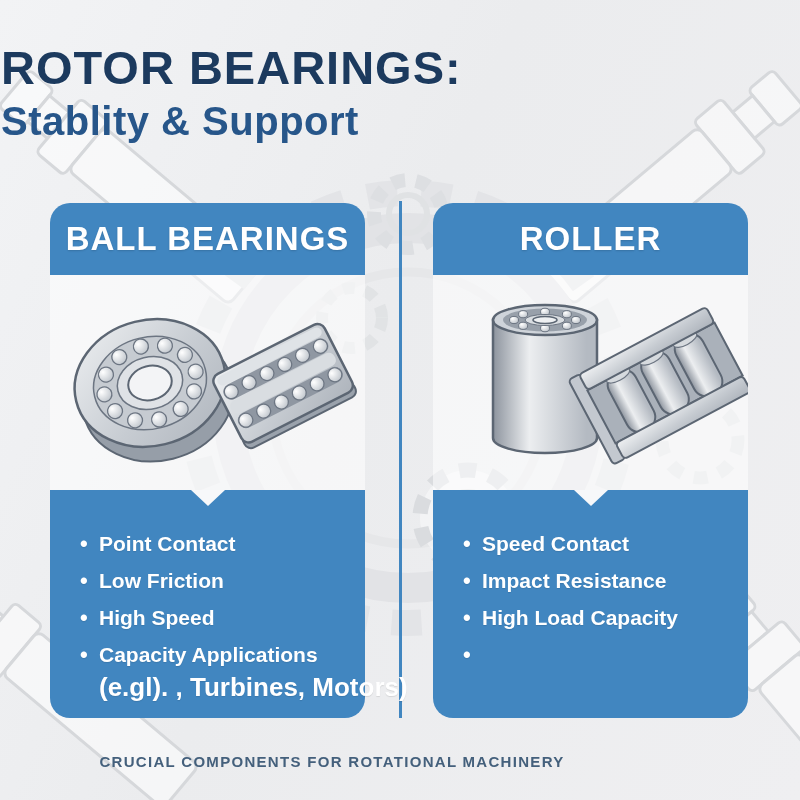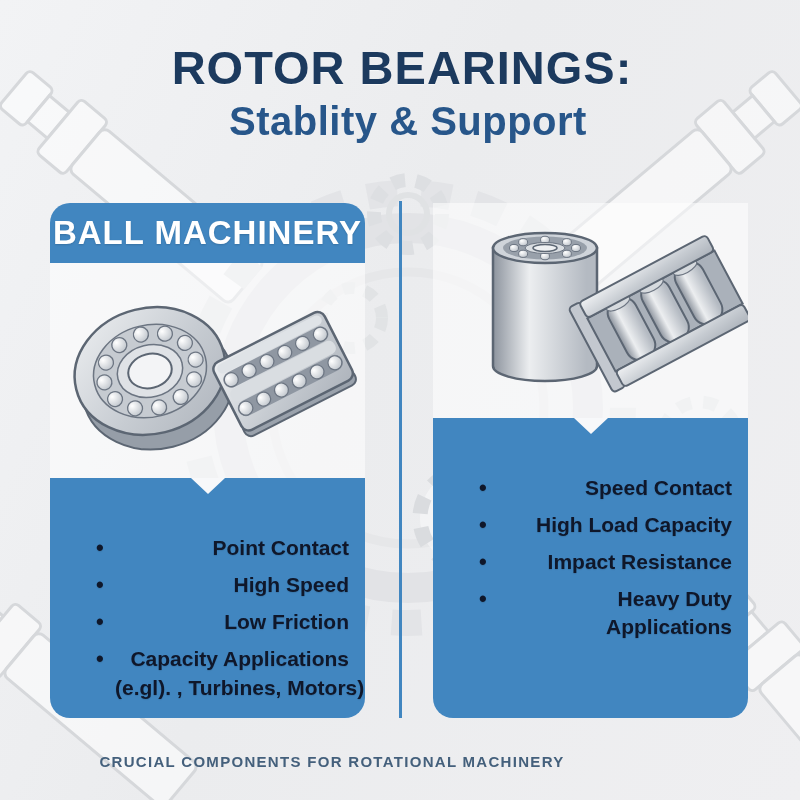--- a/index.html
+++ b/index.html
@@ -4,28 +4,28 @@
 <style>
   html,body{margin:0;padding:0;}
   body{
     width:800px;height:800px;overflow:hidden;position:relative;
     font-family:"Liberation Sans","DejaVu Sans",sans-serif;
     background:linear-gradient(115deg,#f2f3f5 0%,#ebecee 45%,#efeff1 100%);
   }
   
   .bg-layer{position:absolute;inset:0;z-index:0;pointer-events:none;}
   
-  .title-wrap{position:absolute;top:42px;left:12px;width:780px;text-align:center;z-index:3;}
+  .title-wrap{position:absolute;top:42px;left:1px;width:780px;z-index:3;}
   .title-main{
     font-size:47px;font-weight:800;letter-spacing:1px;color:#1c3a5e;
     margin:0;line-height:1.12;text-shadow:0 1px 1px rgba(255,255,255,.6);
   }
   .title-sub{
     font-size:40px;font-weight:800;letter-spacing:.5px;color:#27568a;
-    margin:4px 0 0 0;line-height:1.1;padding-left:12px;
+    margin:4px 0 0 0;line-height:1.1;
   }
   
   .divider{position:absolute;left:399px;top:201px;width:3px;height:517px;background:#4186c0;z-index:1;}
   
   .card{position:absolute;top:203px;width:315px;height:515px;display:flex;flex-direction:column;z-index:2;}
   .card-left{left:50px;}
   .card-right{left:433px;}
   .card-header{
     height:72px;background:#4186c0;border-radius:20px 20px 0 0;
     display:flex;align-items:center;justify-content:center;
@@ -36,28 +36,28 @@
   .card-media svg{display:block;}
   .card-body{
     flex:1;background:#4186c0;border-radius:0 0 20px 20px;position:relative;
     padding:40px 0 0 30px;box-sizing:border-box;
   }
   .notch{
     position:absolute;top:0;left:50%;transform:translateX(-50%);
     width:0;height:0;border-left:17px solid transparent;border-right:17px solid transparent;
     border-top:16px solid #f7f8fa;
   }
-  ul.bullets{list-style:none;margin:16px;padding:0;color:#0f172a;text-align:right;}
+  ul.bullets{list-style:none;margin:0;padding:0;color:#ffffff;}
   ul.bullets li{
     position:relative;padding-left:19px;margin-bottom:9px;
     font-size:21px;font-weight:700;line-height:1.33;
     text-shadow:0 1px 1px rgba(0,0,0,.1);
   }
   ul.bullets li::before{content:"\2022";position:absolute;left:0;top:-1px;font-size:22px;}
-  .subline{white-space:nowrap;font-size:21px;font-weight:700;margin-top:1px;}
+  .subline{white-space:nowrap;font-size:26px;font-weight:700;margin-top:1px;}
   
   .footer{
     position:absolute;top:753px;left:0;width:664px;text-align:center;z-index:3;
     font-size:15px;font-weight:600;letter-spacing:1.3px;color:#44607c;
   }
 </style>
 </head>
 <body>
 
 <div class="bg-layer">
@@ -100,21 +100,21 @@
 </div>
 
 <div class="title-wrap">
   <h1 class="title-main">ROTOR BEARINGS:</h1>
   <h2 class="title-sub">Stablity &amp; Support</h2>
 </div>
 
 <div class="divider"></div>
 
 <div class="card card-left">
-  <div class="card-header">BALL MACHINERY</div>
+  <div class="card-header">BALL BEARINGS</div>
 
   <div class="card-media">
     <svg width="315" height="215" viewBox="0 0 315 215">
       <defs>
         <linearGradient id="gm" x1="0" y1="0" x2="1" y2="1">
           <stop offset="0" stop-color="#eef0f2"></stop>
             <stop offset=".55" stop-color="#c7ccd2"></stop>
             <stop offset="1" stop-color="#aeb4bc"></stop>
         </linearGradient>
         <radialGradient id="gb" cx=".35" cy=".3" r=".9">
@@ -172,31 +172,32 @@
             <circle cx="50" cy="14" r="7"></circle>
         </g>
       </g>
     </svg>
   </div>
 
   <div class="card-body">
     <div class="notch"></div>
     <ul class="bullets">
       <li><span>Point Contact</span></li>
+      <li><span>Low Friction</span></li>
       <li><span>High Speed</span></li>
-      <li><span>Low Friction</span></li>
       <li>
         <span>Capacity Applications</span>
         <div class="subline">(e.gl). , Turbines, Motors)</div>
       </li>
     </ul>
   </div>
 </div>
 
 <div class="card card-right">
+  <div class="card-header">ROLLER</div>
 
   <div class="card-media">
     <svg width="315" height="215" viewBox="0 0 315 215">
 
       <g transform="translate(112,105)">
         <path d="M-52,-60 h104 v118 a52,15 0 0 1 -104,0 Z" fill="url(#gc)" stroke="#5c6673" stroke-width="2.5"></path>
         <ellipse cy="-60" rx="52" ry="15" fill="#cfd4da" stroke="#5c6673" stroke-width="2.5"></ellipse>
         <ellipse cy="-60" rx="42" ry="11.5" fill="#98a0aa"></ellipse>
         <g fill="url(#gb)" stroke="#6c7582" stroke-width="1">
           <ellipse cx="31" cy="-60" rx="4.5" ry="3.6"></ellipse>
@@ -226,22 +227,21 @@
         <rect x="-72" y="-48" width="144" height="18" rx="4" fill="url(#gm)" stroke="#5c6673" stroke-width="2"></rect>
         <rect x="-72" y="30" width="144" height="18" rx="4" fill="url(#gm)" stroke="#5c6673" stroke-width="2"></rect>
       </g>
     </svg>
   </div>
 
   <div class="card-body">
     <div class="notch"></div>
     <ul class="bullets">
       <li><span>Speed Contact</span></li>
+      <li><span>Impact Resistance</span></li>
       <li><span>High Load Capacity</span></li>
-      <li><span>Impact Resistance</span></li>
       <li>
-        <span>Heavy Duty Applications</span>
       </li>
     </ul>
   </div>
 </div>
 
 <div class="footer">CRUCIAL COMPONENTS FOR ROTATIONAL MACHINERY</div>
 
 </body></html>

